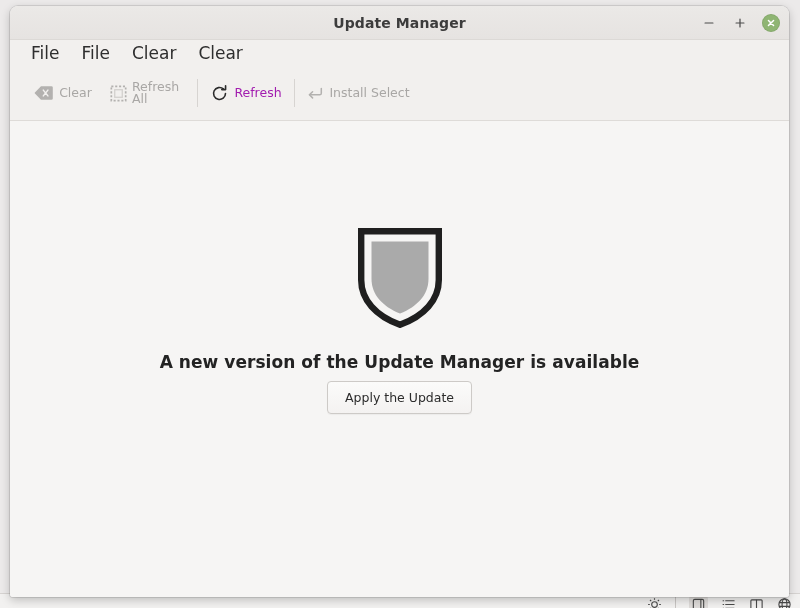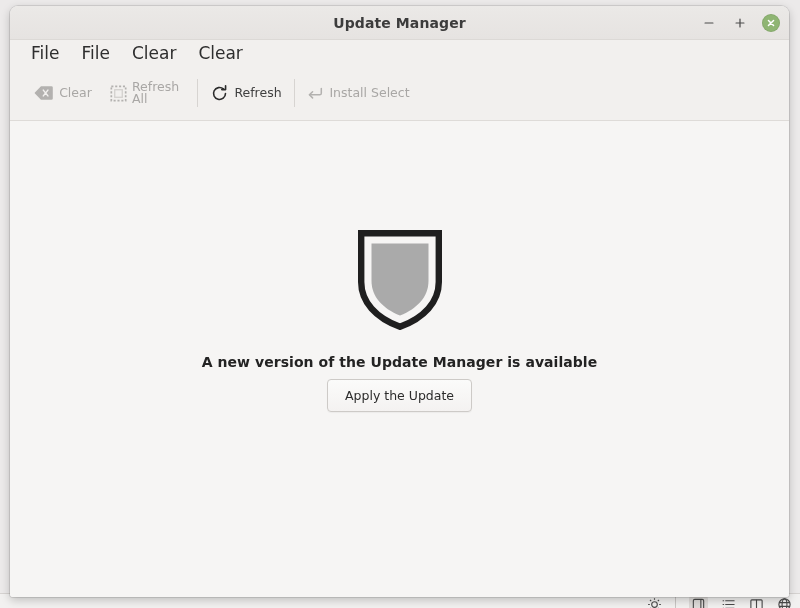--- a/index.html
+++ b/index.html
@@ -168,21 +168,21 @@
   .tool-icon {
     height: 19px;
     display: flex;
     align-items: center;
     justify-content: center;
   }
   .tool-label {
     font-size: 12.5px;
     line-height: 1;
   }
-  .tool-btn.enabled .tool-label { color: #404040; }
+  .tool-btn.enabled .tool-label { color: #a21caf; }
   .tool-btn.enabled .tool-icon  { color: #2b2b2b; }
   .tool-btn.disabled .tool-label { color: #a9a7a5; }
   .tool-btn.disabled .tool-icon  { color: #b3b1af; }
   .tool-sep {
     width: 1px;
     height: 28px;
     background: #d7d4d1;
     margin: 0 9px;
   }
   .spacer-sm { width: 8px; }
@@ -194,21 +194,21 @@
     display: flex;
     flex-direction: column;
     align-items: center;
     justify-content: center;
     padding-bottom: 76px;
   }
   #shield-wrap {
     margin-bottom: 20px;
   }
   #empty-message {
-    font-size: 14px;
+    font-size: 17px;
     font-weight: bold;
     color: #232323;
     margin-bottom: 9px;
     letter-spacing: 0.05px;
   }
   #apply-update-button {
     font-family: "DejaVu Sans", "Liberation Sans", sans-serif;
     font-size: 12.5px;
     color: #2c2c2c;
     background: linear-gradient(#fbfbfa, #f4f2f1);

